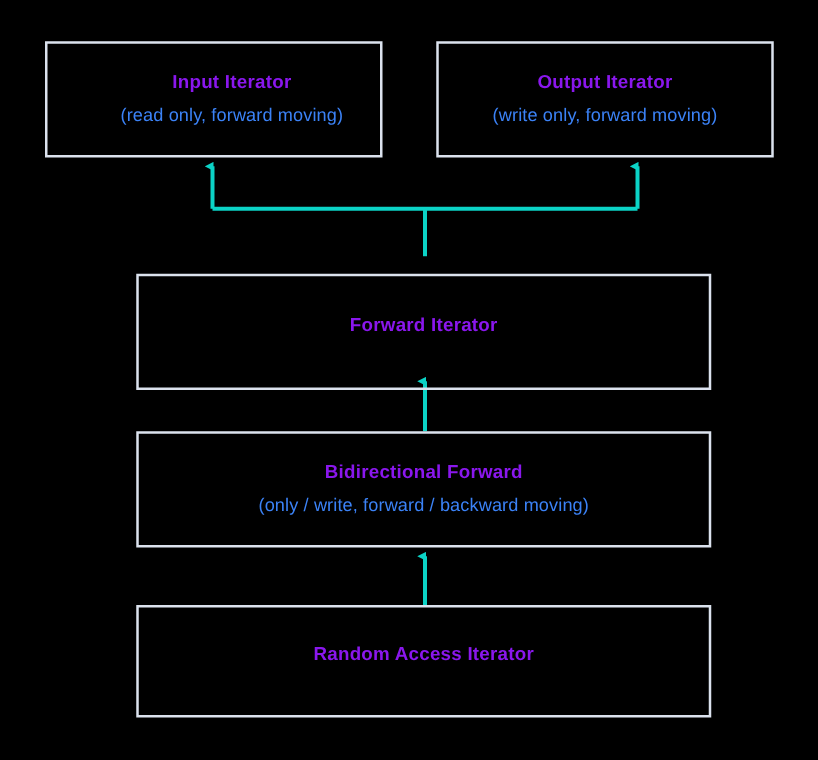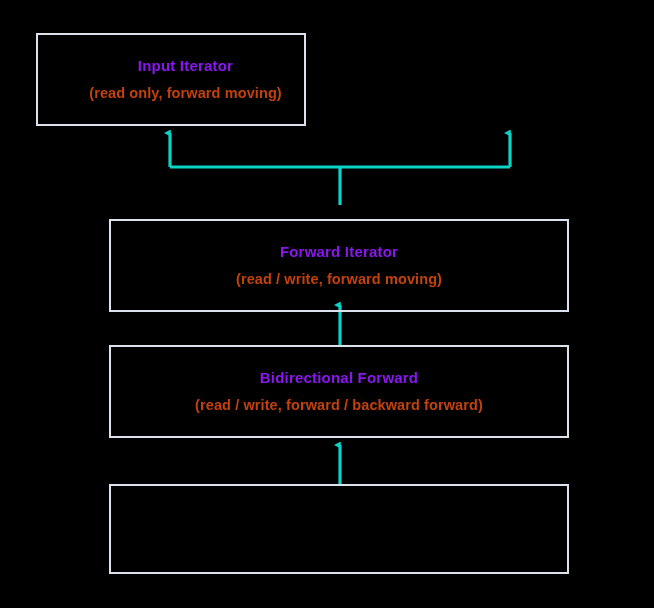--- a/index.html
+++ b/index.html
@@ -32,22 +32,22 @@
     color: #8a17ed;
     font-weight: bold;
     font-size: 15px;
     letter-spacing: 0.2px;
     line-height: 1.2;
     margin: 0 0 10px 0;
     text-align: center;
     white-space: nowrap;
   }
   .node-subtitle {
-    color: #c2410c;
-    font-weight: bold;
+    color: #3b82f6;
+    font-weight: normal;
     font-size: 14.5px;
     letter-spacing: 0.1px;
     line-height: 1.2;
     margin: 0;
     text-align: center;
     white-space: nowrap;
   }
   
   #node-input      { left: 36px;  top: 33px;  width: 270px; height: 93px; padding-left: 29px; }
   #node-output     { left: 349px; top: 33px;  width: 270px; height: 93px; }
@@ -94,27 +94,31 @@
     <g>
       <path d="M 340,484 L 340,445" stroke="#0bd3c6" stroke-width="3.2" fill="none" marker-end="url(#arrowhead)"></path>
     </g>
   </svg>
 
   <div class="node" id="node-input">
     <div class="node-title">Input Iterator</div>
     <div class="node-subtitle">(read only, forward moving)</div>
   </div>
 
+  <div class="node" id="node-output">
+    <div class="node-title">Output Iterator</div>
+    <div class="node-subtitle">(write only, forward moving)</div>
+  </div>
 
   <div class="node" id="node-forward">
     <div class="node-title">Forward Iterator</div>
-    <div class="node-subtitle">(read / write, forward moving)</div>
   </div>
 
   <div class="node" id="node-bidir">
     <div class="node-title">Bidirectional Forward</div>
-    <div class="node-subtitle">(read / write, forward / backward forward)</div>
+    <div class="node-subtitle">(only / write, forward / backward moving)</div>
   </div>
 
   <div class="node" id="node-random">
+    <div class="node-title">Random Access Iterator</div>
   </div>
 
 </div>
 
 </body></html>

